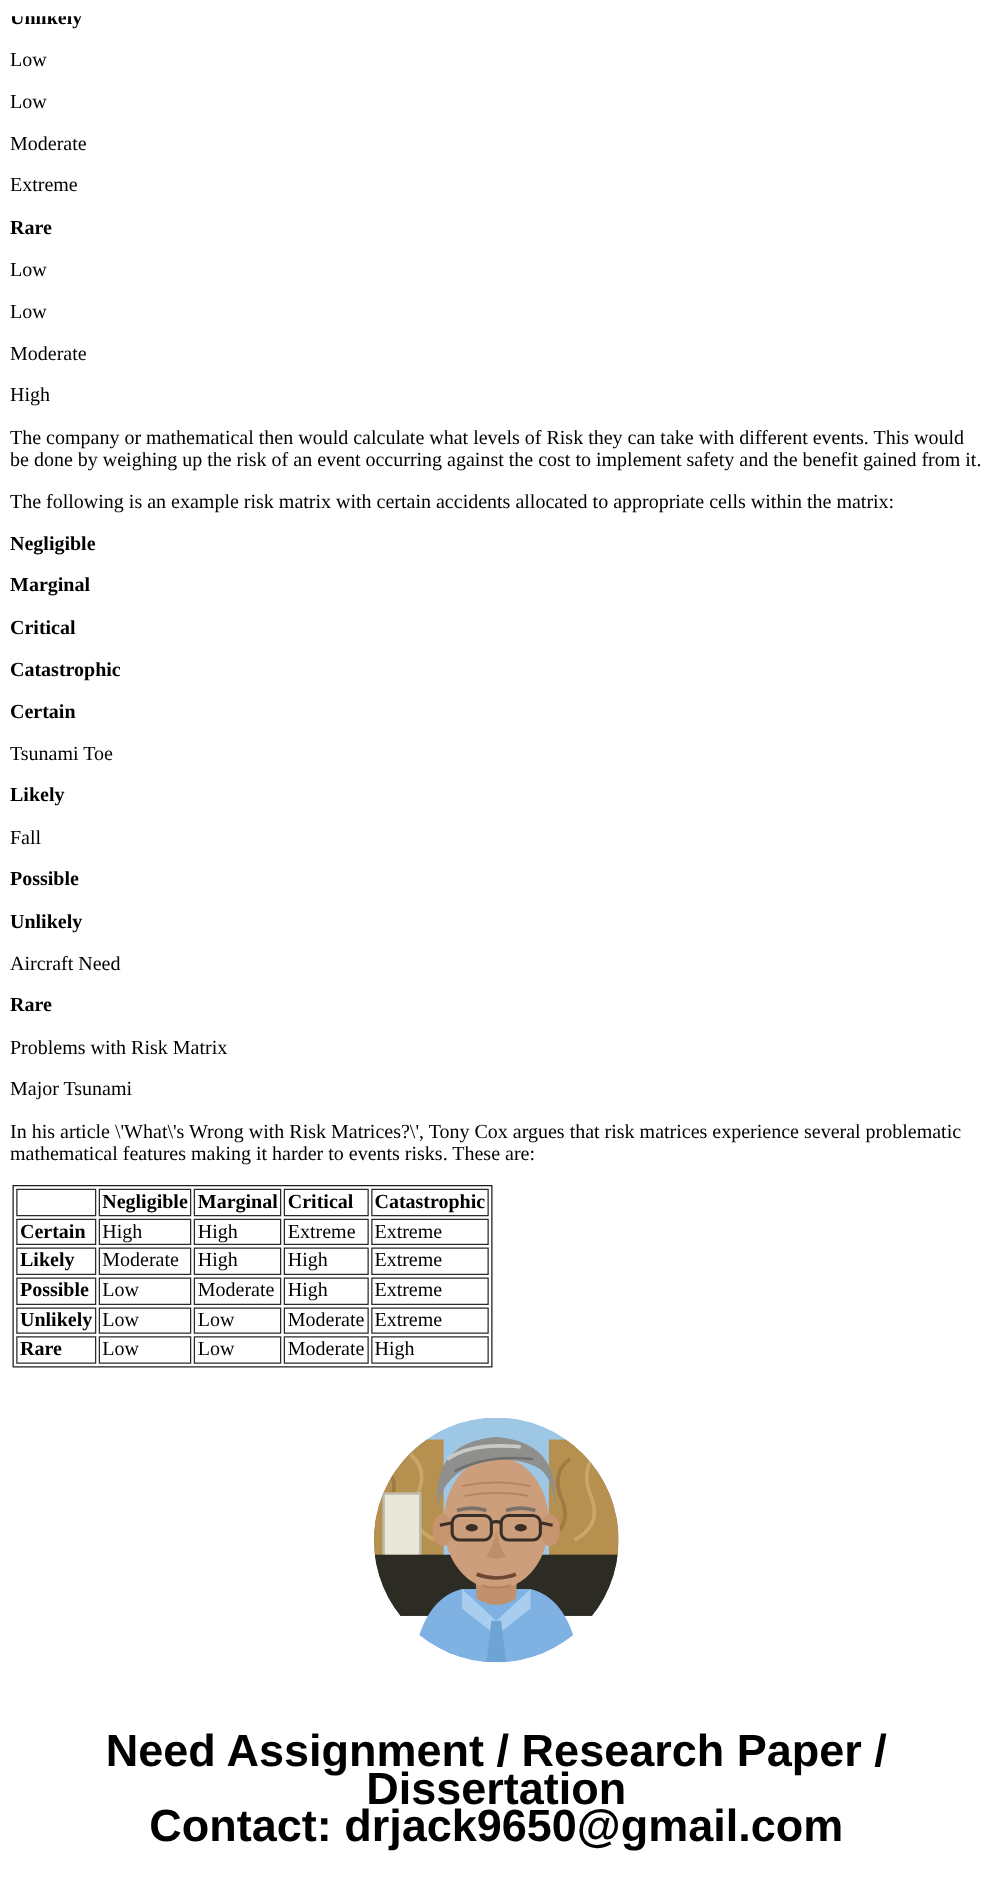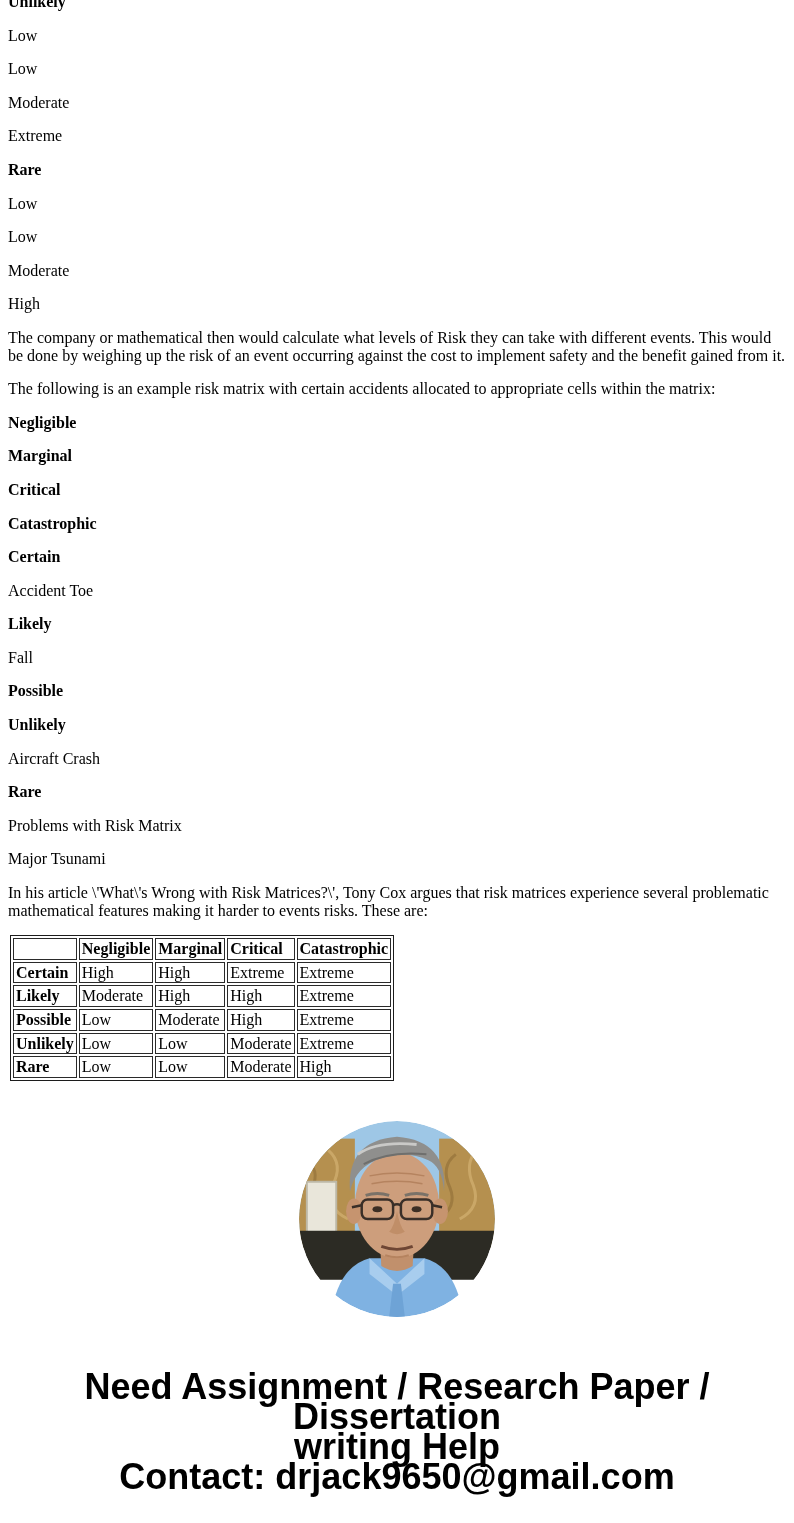--- a/index.html
+++ b/index.html
@@ -13,20 +13,21 @@
   .page {
     width: 778px;
     height: 1505px;
     padding: 0 8px;
     overflow: hidden;
     font-family: "Liberation Serif", serif;
     font-size: 16px;
     line-height: 1.1;
     color: #000000;
     background: #ffffff;
+    margin-top: 13px;
   }
   p { margin: 16px 0; }
   p.first { margin-top: -7px; }
   .b { font-weight: bold; }
 
   table.risk-matrix {
     margin: 16px 0 0 2px;
     border-collapse: separate;
     border-spacing: 2px;
     border: 1px solid #1c1c1c;
@@ -83,26 +84,26 @@
   <p>High</p>
 
   <p>The company or mathematical then would calculate what levels of Risk they can take with different events. This would be done by weighing up the risk of an event occurring against the cost to implement safety and the benefit gained from it.</p>
   <p>The following is an example risk matrix with certain accidents allocated to appropriate cells within the matrix:</p>
 
   <p class="b">Negligible</p>
   <p class="b">Marginal</p>
   <p class="b">Critical</p>
   <p class="b">Catastrophic</p>
   <p class="b">Certain</p>
-  <p>Accident Toe</p>
+  <p>Tsunami Toe</p>
   <p class="b">Likely</p>
   <p>Fall</p>
   <p class="b">Possible</p>
   <p class="b">Unlikely</p>
-  <p>Aircraft Crash</p>
+  <p>Aircraft Need</p>
   <p class="b">Rare</p>
   <p>Problems with Risk Matrix</p>
 
   <p>Major Tsunami</p>
   <p>In his article \'What\'s Wrong with Risk Matrices?\', Tony Cox argues that risk matrices experience several problematic mathematical features making it harder to events risks. These are:</p>
 
   <table class="risk-matrix">
     <tbody>
         <tr>
       <th class="corner"></th>
@@ -205,17 +206,16 @@
 
           <path d="M84 128 Q 100 134 116 128" stroke="#6e4634" stroke-width="3" fill="none"></path>
           <path d="M88 137 Q 100 141 112 137" stroke="#b5835f" stroke-width="2" fill="none"></path>
         </g>
       </svg>
     </span>
   </div>
 
   <div class="footer">
     <div>Need Assignment / Research Paper / Dissertation</div>
-    <div>writing Help</div>
     <div>Contact: drjack9650@gmail.com</div>
   </div>
 
 </div>
 
 </body></html>

